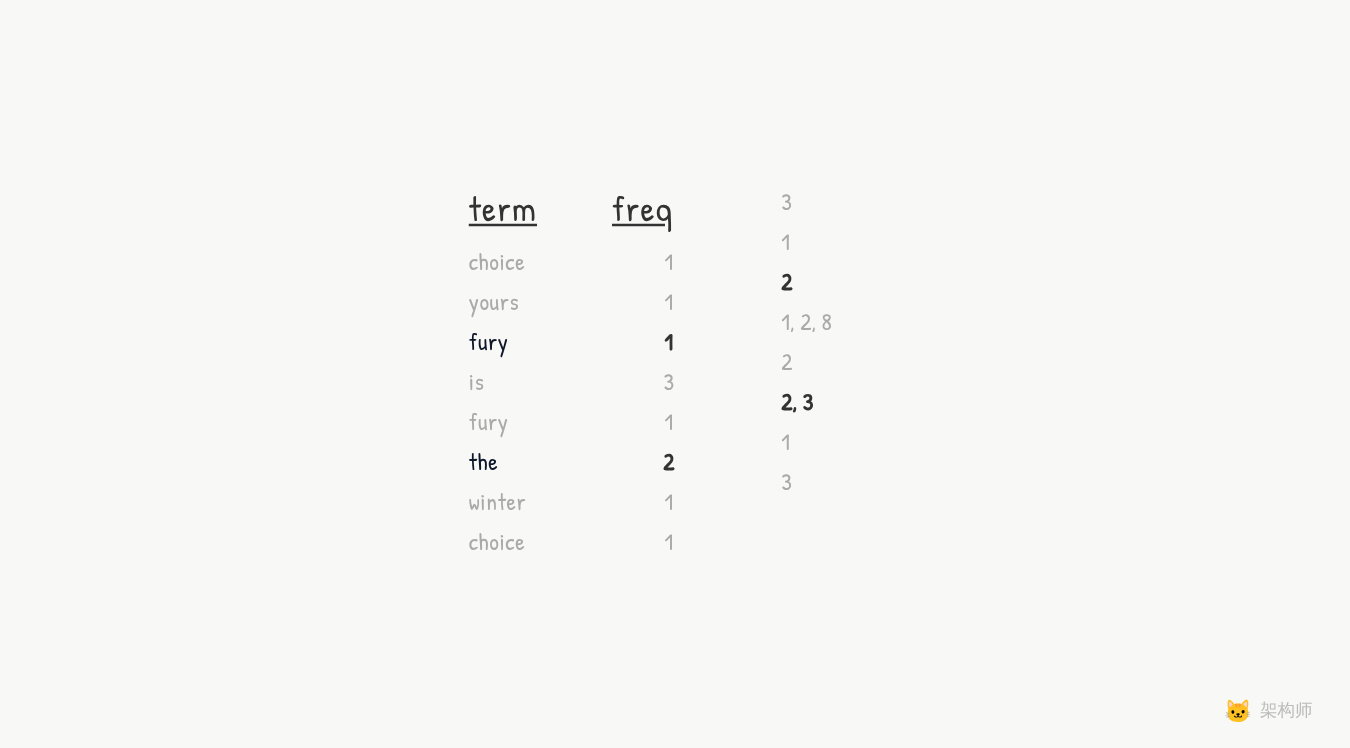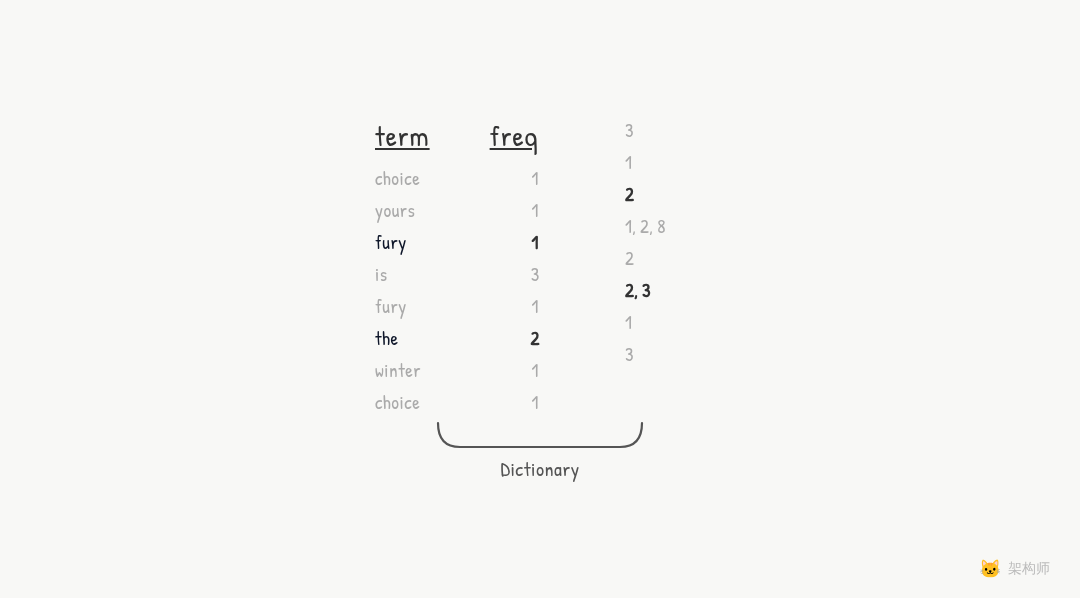--- a/index.html
+++ b/index.html
@@ -221,26 +221,20 @@
           </div>
           <div class="table-row">
             <span class="cell-docs">3</span>
           </div>
         </div>
     </div>
 
   </div>
 
   <div class="labels-row">
-    <div class="brace-label-group">
-      <svg class="brace-svg" width="220" height="32" viewBox="0 0 220 32">
-        <path d="M8,4 Q8,28 30,28 L105,28 Q110,28 110,28 Q110,28 115,28 L190,28 Q212,28 212,4" fill="none" stroke="#555" stroke-width="2.2" stroke-linecap="round"></path>
-      </svg>
-      <span class="brace-label">Dictionary</span>
-    </div>
   </div>
 
 </div>
 
 <div class="watermark">
   <span class="watermark-icon">🐱</span>
   <span>架构师</span>
 </div>
 
 </body></html>

